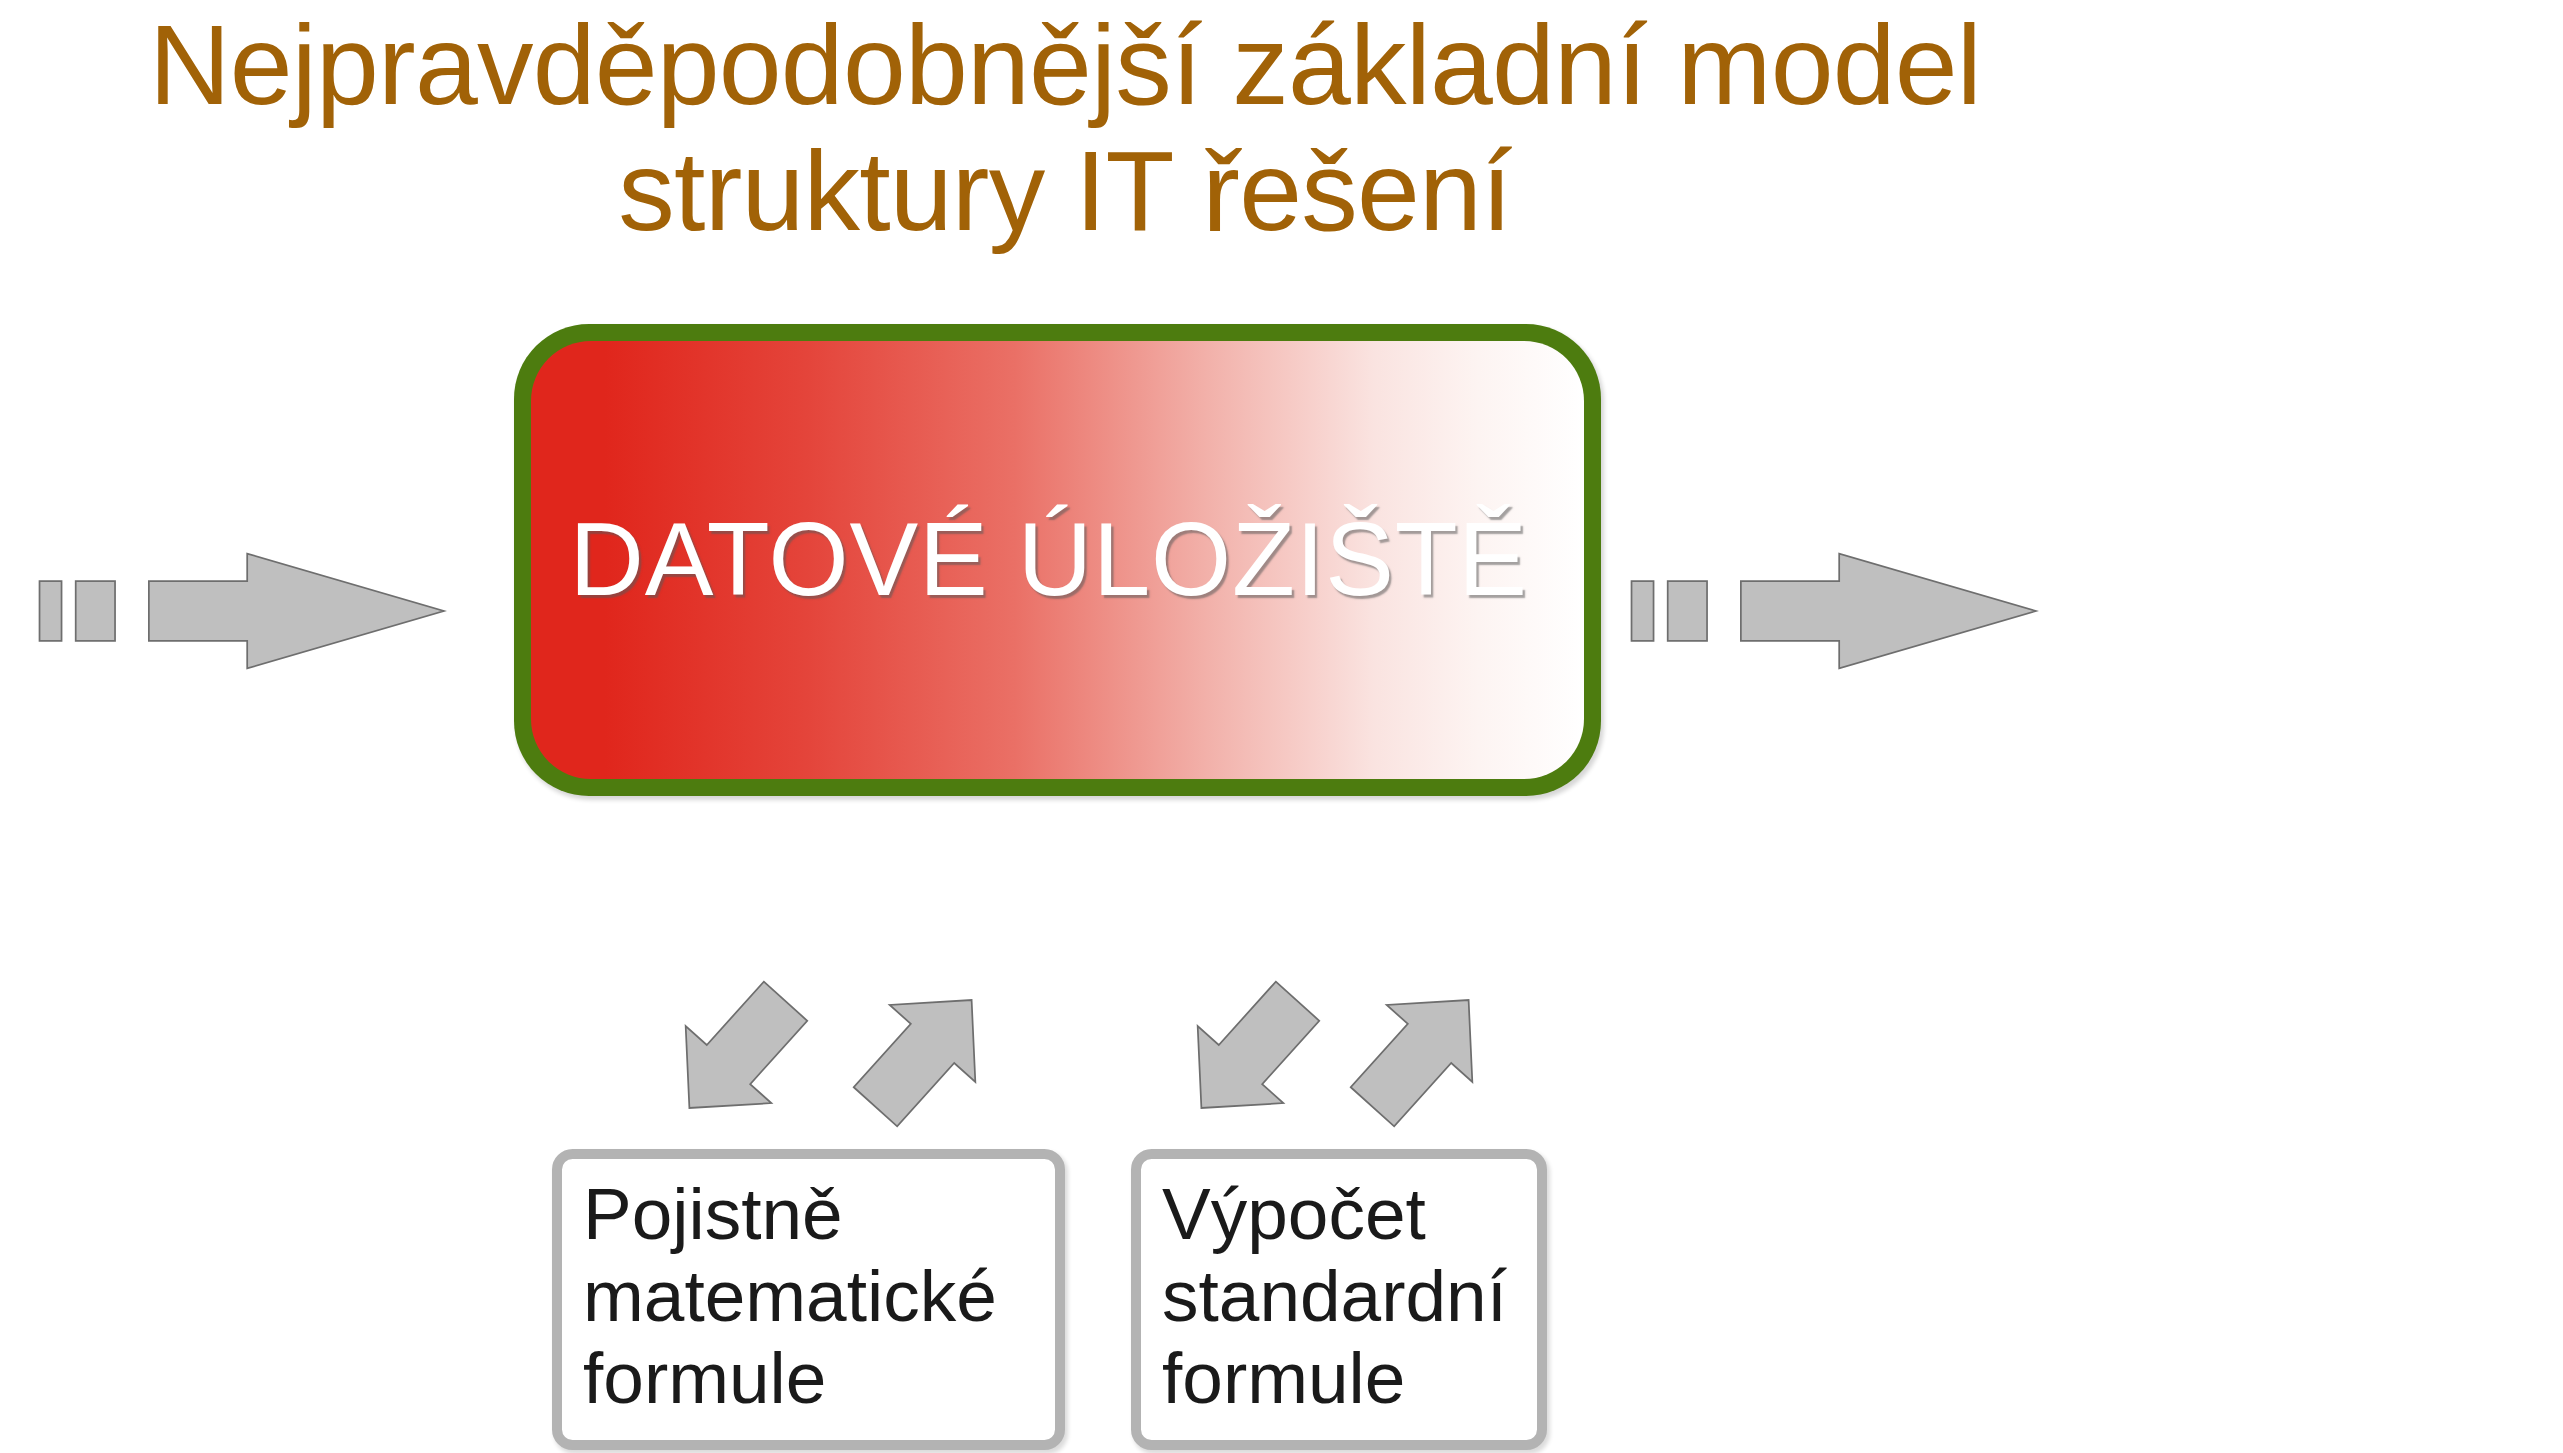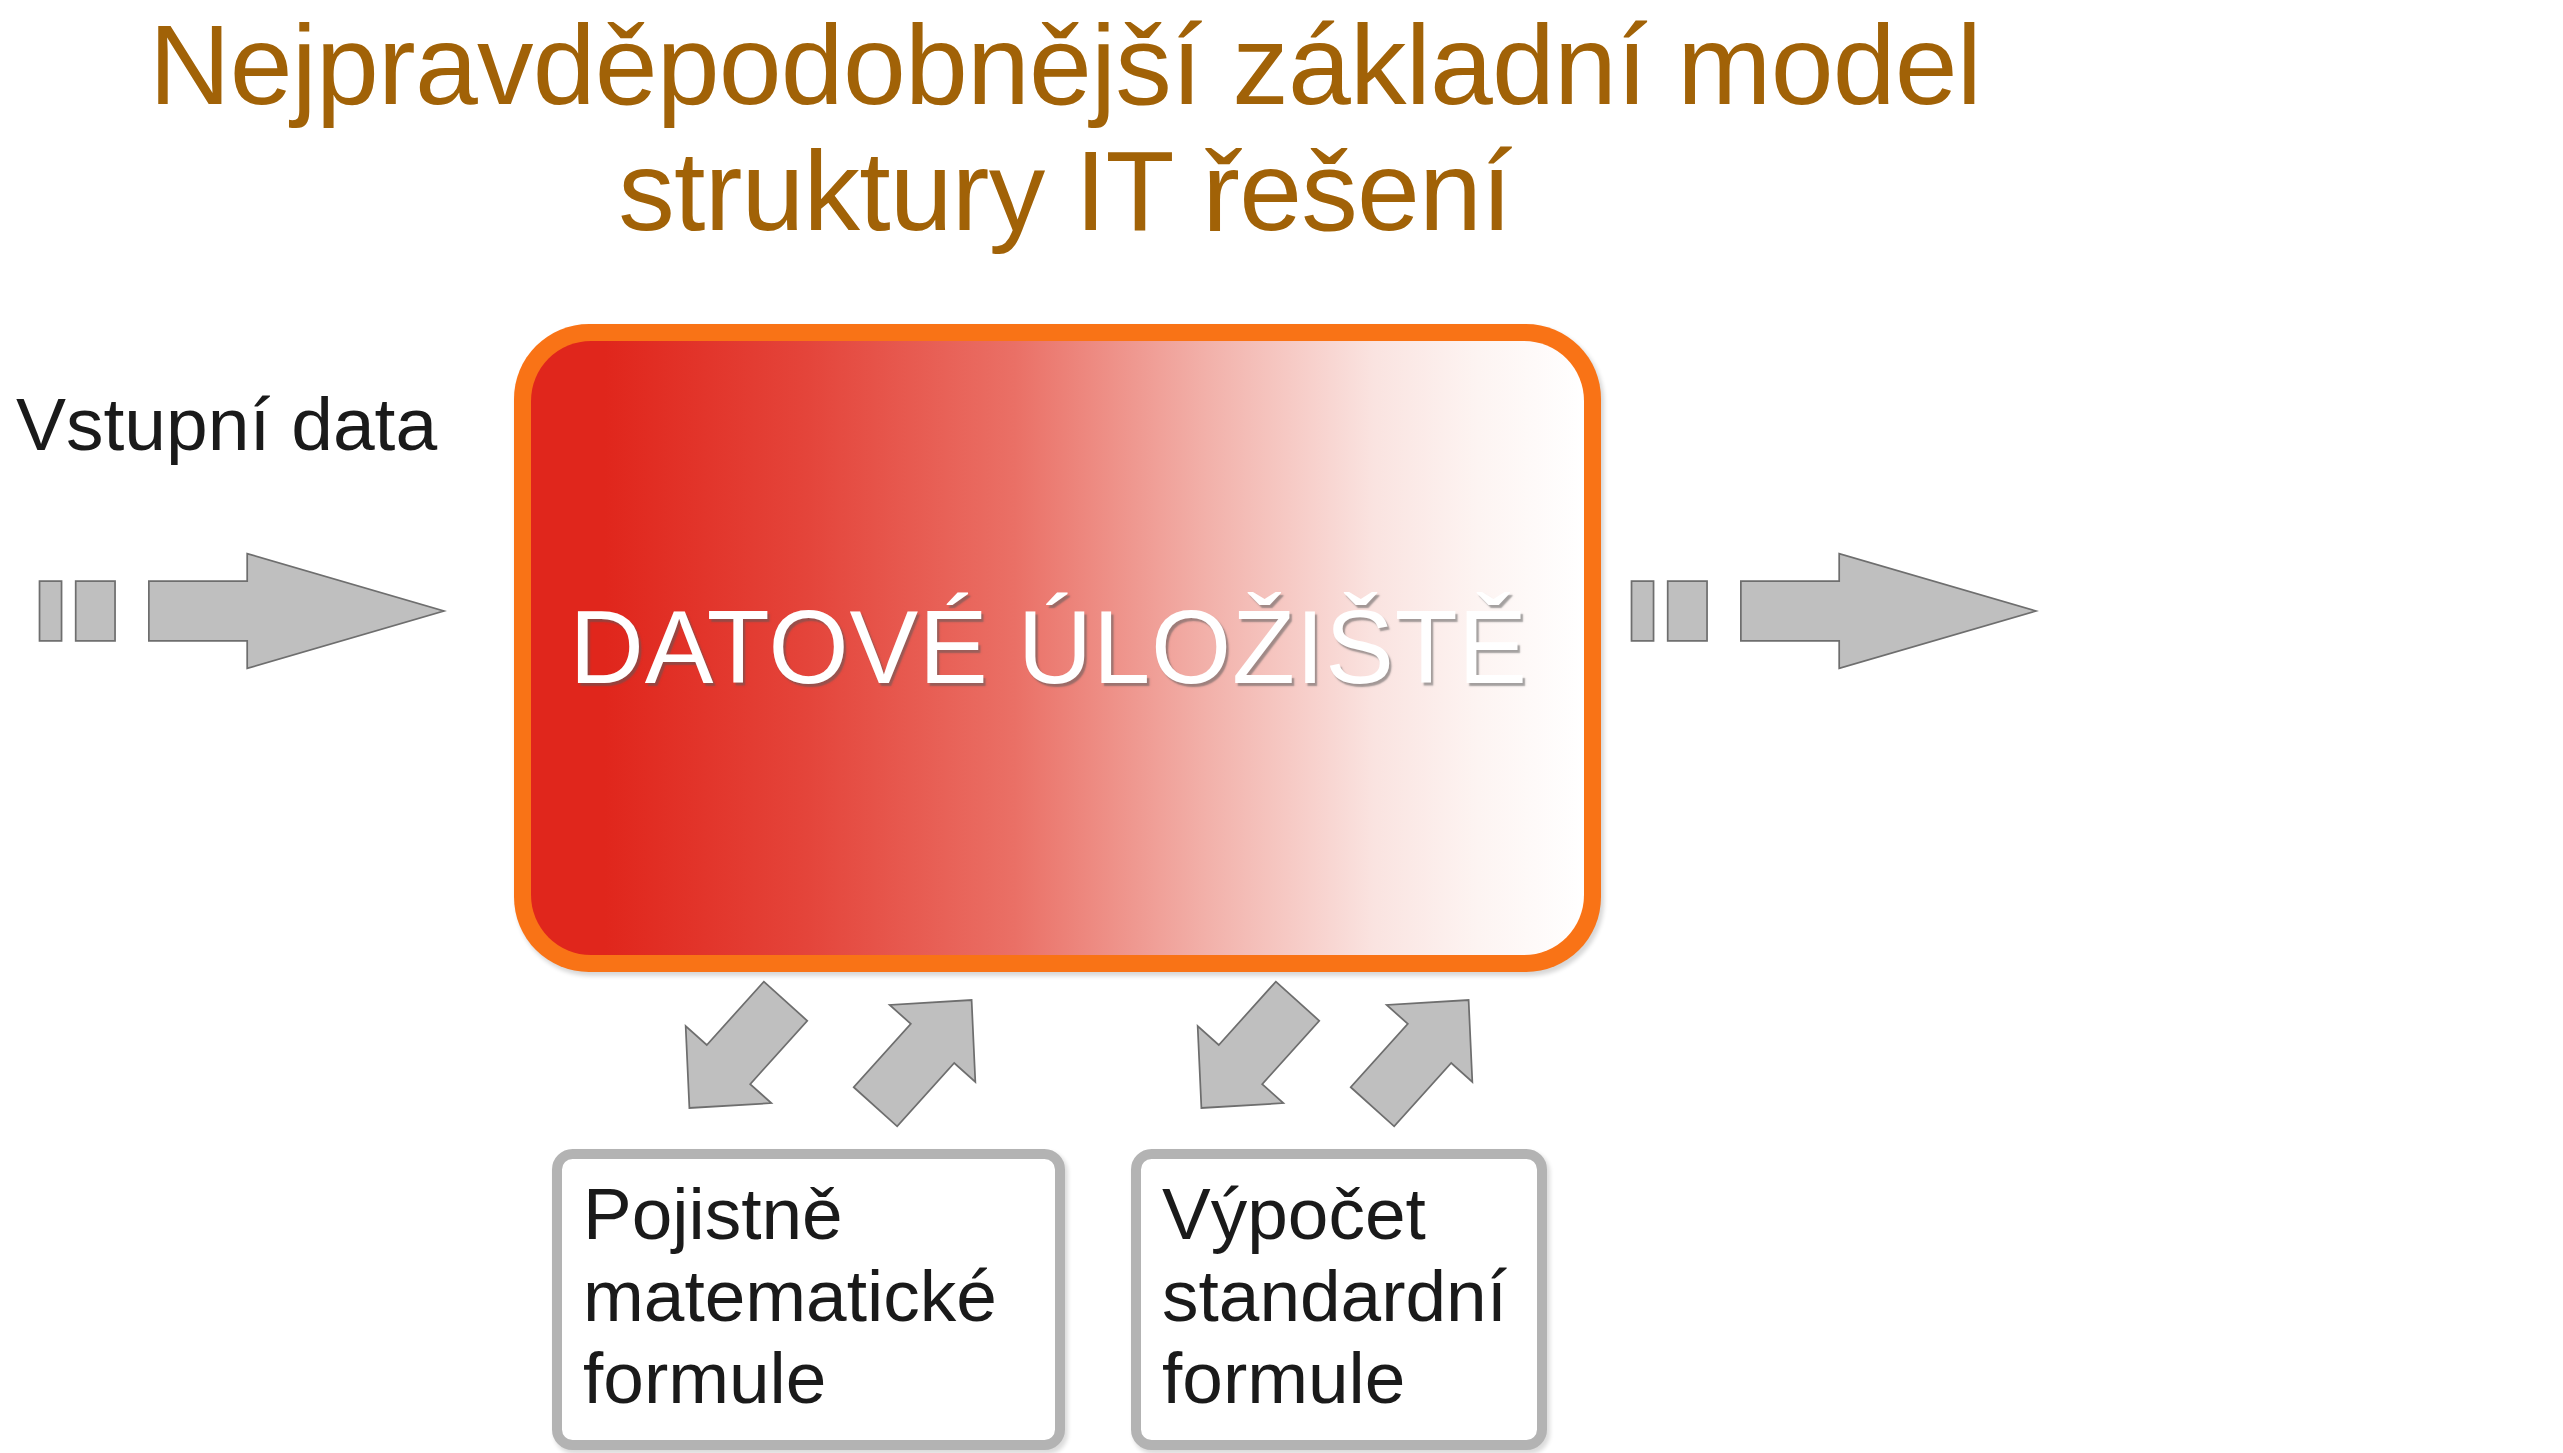--- a/index.html
+++ b/index.html
@@ -50,23 +50,23 @@
   }
   #arrow-input  { left: 38px;   top: 552px; }
   #arrow-output { left: 1630px; top: 552px; }
 
   
   #datastore {
     position: absolute;
     left: 514px;
     top: 324px;
     width: 1087px;
-    height: 648px;
+    height: 472px;
     border-radius: 75px;
-    background: #f97316;
+    background: #4d7c0f;
     box-sizing: border-box;
     padding: 16.6px;
     box-shadow: 2.4px 3.2px 4px rgba(0,0,0,0.16);
   }
   #datastore-inner {
     width: 100%;
     height: 100%;
     border-radius: 60px;
     background: linear-gradient(to right,
         #e0261c 0%,
@@ -121,21 +121,20 @@
   }
 </style>
 </head>
 <body>
 
 <div id="canvas">
 
   <div id="title">Nejpravděpodobnější základní model
 struktury IT řešení</div>
 
-  <div class="side-caption" id="caption-input">Vstupní data</div>
 
 
   <div class="striped-arrow" id="arrow-input">
     <svg width="442" height="118" viewBox="0 0 560 150" xmlns="http://www.w3.org/2000/svg">
       <g fill="#bfbfbf" stroke="#6e6e6e" stroke-width="2.2">
         <rect x="1" y="37" width="28" height="76"></rect>
         <rect x="47" y="37" width="50" height="76"></rect>
         <path d="M 140 37 L 265 37 L 265 2 L 515 75 L 265 148 L 265 113 L 140 113 Z"></path>
       </g>
     </svg>

